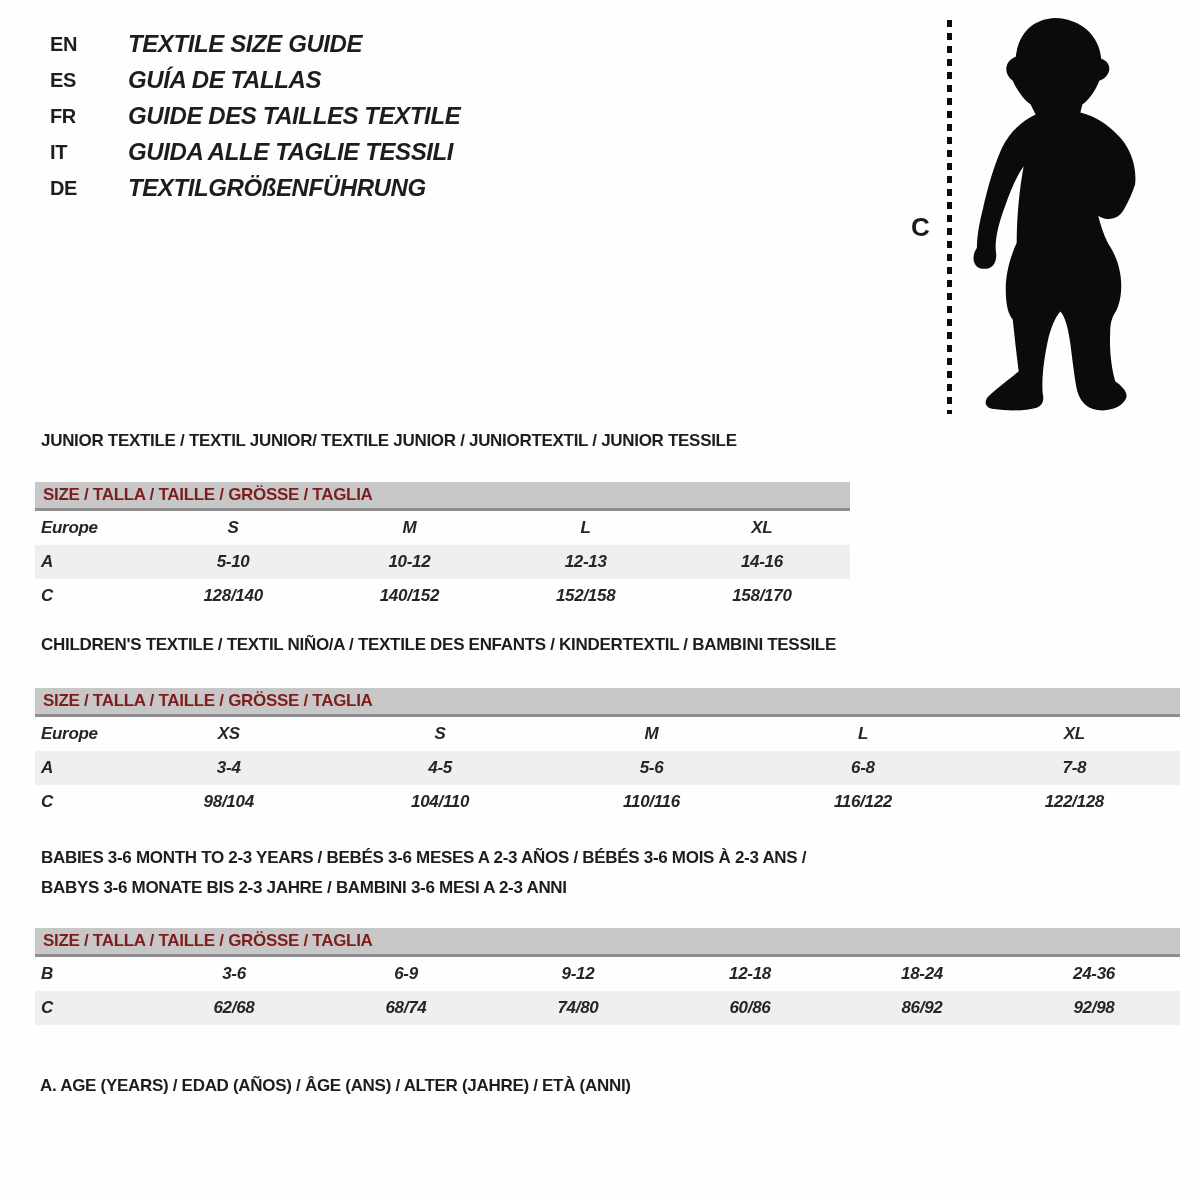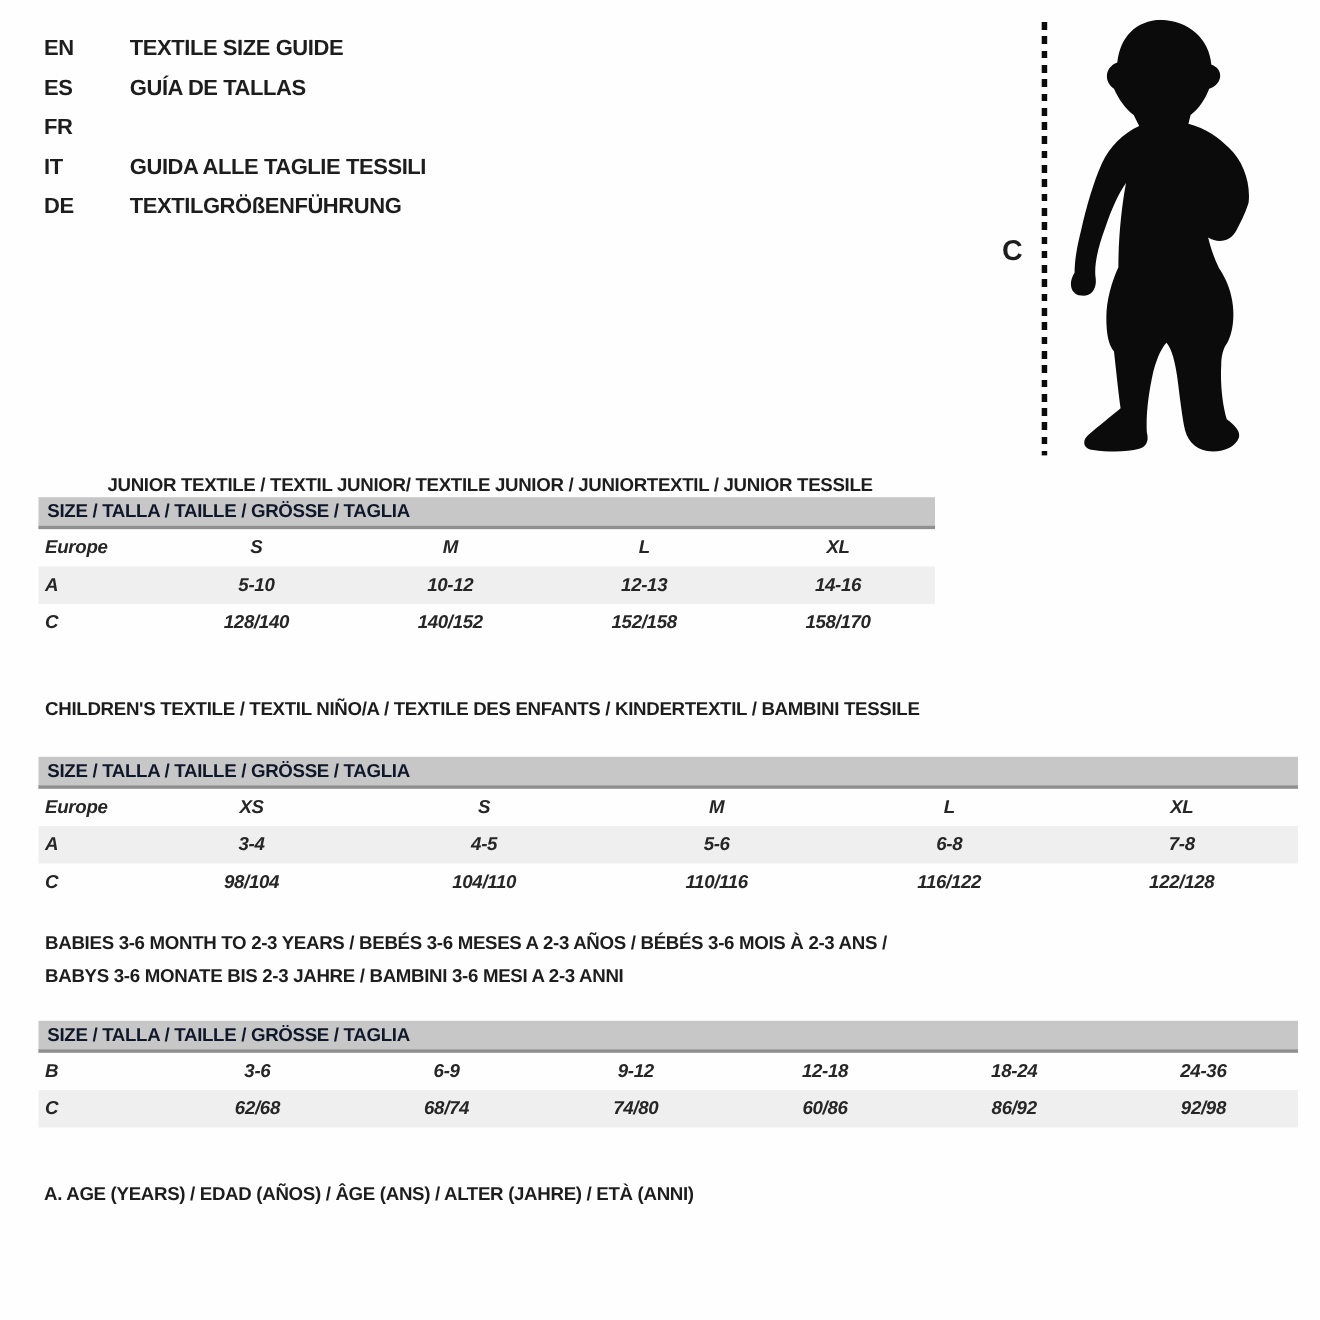--- a/index.html
+++ b/index.html
@@ -2,50 +2,50 @@
 <html style="--text: #1d1d1d; --bar-bg: #c7c7c7; --bar-border: #8f8f8f; --row-shaded: #efefef; --silhouette: #0b0b0b;"><head>
 <meta charset="utf-8">
 <title>Textile Size Guide</title>
 <style>
   html,body{margin:0;padding:0;background:#ffffff;}
   .page{
     position:relative;width:1200px;height:1200px;background:#fefefe;overflow:hidden;
     font-family:"Liberation Sans","DejaVu Sans",sans-serif;color:var(--text,#1d1d1d);
   }
   
-  .lang-block{position:absolute;left:40px;top:26px;}
+  .lang-block{position:absolute;left:50px;top:26px;}
   .lang-row{display:flex;height:36px;align-items:center;}
   .lang-code{width:78px;font-size:20px;font-weight:bold;letter-spacing:-0.4px;}
-  .lang-title{font-size:20px;font-weight:bold;letter-spacing:-0.4px;white-space:nowrap;}
+  .lang-title{font-size:24px;font-weight:bold;letter-spacing:-0.4px;white-space:nowrap;font-style:italic;}
   
   .figure-block{position:absolute;left:905px;top:14px;width:255px;height:406px;}
   .c-label{position:absolute;left:6px;top:198px;font-size:26px;font-weight:bold;}
   .height-dashes{
     position:absolute;left:42px;top:6px;width:5px;height:394px;
     background:repeating-linear-gradient(to bottom,var(--silhouette,#0b0b0b) 0 7px,transparent 7px 13px);
   }
   .toddler-svg{position:absolute;left:62px;top:4px;width:180px;height:398px;}
   .toddler-svg path{fill:var(--silhouette,#0b0b0b);}
   
   .size-section{position:absolute;left:35px;}
   .sec-junior{top:430px;width:815px;}
   .sec-children{top:634px;width:1145px;}
   .sec-babies{top:843px;width:1145px;}
   .section-title{
     font-size:17px;line-height:22px;font-weight:bold;letter-spacing:-0.3px;
     margin:0;padding-left:6px;white-space:nowrap;
   }
-  .sec-junior .title-wrap{text-align:center;}
+  .sec-junior .title-wrap{margin-bottom:30px;}
   .sec-children .title-wrap{margin-bottom:32px;}
   .sec-babies .title-wrap{margin-bottom:25px;}
   .sec-babies .section-title{line-height:30px;}
   .size-bar{
     height:26px;line-height:26px;background:var(--bar-bg,#c7c7c7);
     border-bottom:3px solid var(--bar-border,#8f8f8f);
-    font-size:17px;font-weight:bold;letter-spacing:-0.3px;padding-left:8px;color:#0f172a;
+    font-size:17px;font-weight:bold;letter-spacing:-0.3px;padding-left:8px;color:#7f1d1d;
   }
   .trow{display:flex;height:34px;align-items:center;font-size:17px;font-weight:bold;letter-spacing:-0.3px;color:#262626;font-style:italic;}
   .trow.shaded{background:var(--row-shaded,#efefef);}
   .rlabel{padding-left:6px;box-sizing:border-box;}
   .sec-junior .rlabel{width:110px;}
   .sec-children .rlabel{width:88px;}
   .sec-babies .rlabel{width:113px;}
   .rcell{flex:1;text-align:center;}
   
   .legend{position:absolute;left:40px;top:1066px;}
@@ -60,20 +60,21 @@
       <div class="lang-row">
         <span class="lang-code">EN</span>
         <span class="lang-title">TEXTILE SIZE GUIDE</span>
       </div>
       <div class="lang-row">
         <span class="lang-code">ES</span>
         <span class="lang-title">GUÍA DE TALLAS</span>
       </div>
       <div class="lang-row">
         <span class="lang-code">FR</span>
+        <span class="lang-title">GUIDE DES TAILLES TEXTILE</span>
       </div>
       <div class="lang-row">
         <span class="lang-code">IT</span>
         <span class="lang-title">GUIDA ALLE TAGLIE TESSILI</span>
       </div>
       <div class="lang-row">
         <span class="lang-code">DE</span>
         <span class="lang-title">TEXTILGRÖßENFÜHRUNG</span>
       </div>
     </div>

